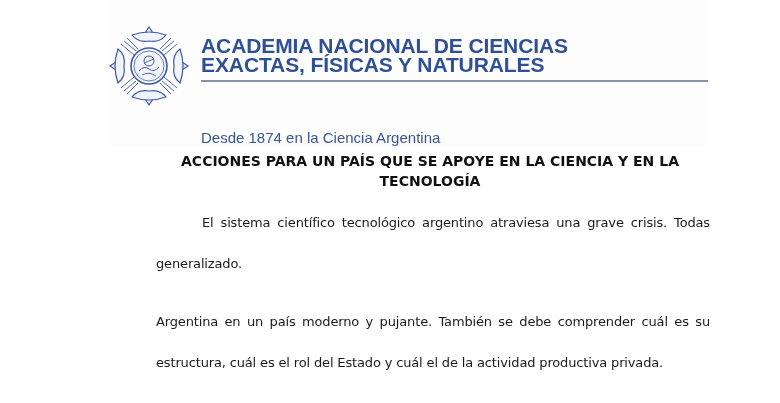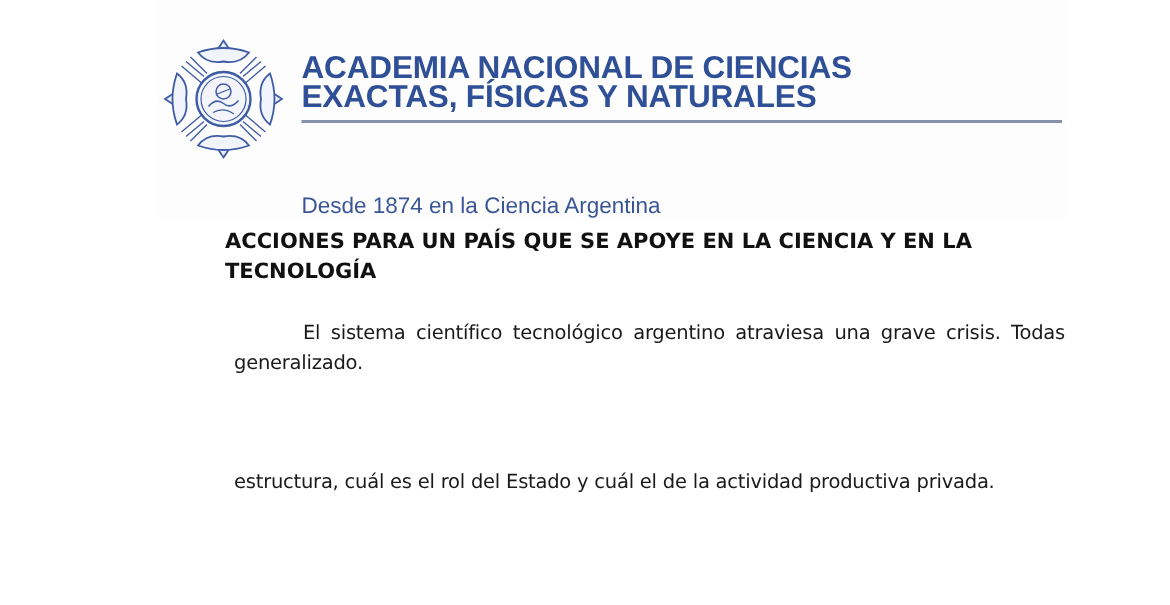--- a/index.html
+++ b/index.html
@@ -57,20 +57,21 @@
       line-height: 20px;
       color: #3a5596;
       white-space: nowrap;
       margin-top: 40px;
     }
     .doc-title {
       position: absolute;
       left: 150px;
       top: 151px;
       width: 560px;
+      text-align: center;
       font-family: "DejaVu Sans", sans-serif;
       font-weight: bold;
       font-size: 14px;
       line-height: 20px;
       color: #111111;
     }
     .doc-title div { white-space: nowrap; }
     .para {
       position: absolute;
       left: 156px;
@@ -84,20 +85,21 @@
     }
     .para .line {
       display: block;
       text-align: justify;
       text-align-last: justify;
       white-space: nowrap;
       overflow: visible;
     }
     .para .line.last {
       text-align-last: left;
+      margin-top: 21px;
     }
     .para .line.indent { padding-left: 46px; }
     .p1 { top: 213px; }
     .p2 { top: 312px; }
   </style>
 </head>
 <body>
 
 <div class="letterhead"></div>
 
@@ -143,14 +145,15 @@
   <div>ACCIONES PARA UN PAÍS QUE SE APOYE EN LA CIENCIA Y EN LA</div>
   <div>TECNOLOGÍA</div>
 </div>
 
 <div class="para p1">
   <span class="line indent">El sistema científico tecnológico argentino atraviesa una grave crisis. Todas</span>
   <span class="line last">generalizado.</span>
 </div>
 
 <div class="para p2">
+  <span class="line">Argentina en un país moderno y pujante. También se debe comprender cuál es su</span>
   <span class="line last">estructura, cuál es el rol del Estado y cuál el de la actividad productiva privada.</span>
 </div>
 
 </body></html>

